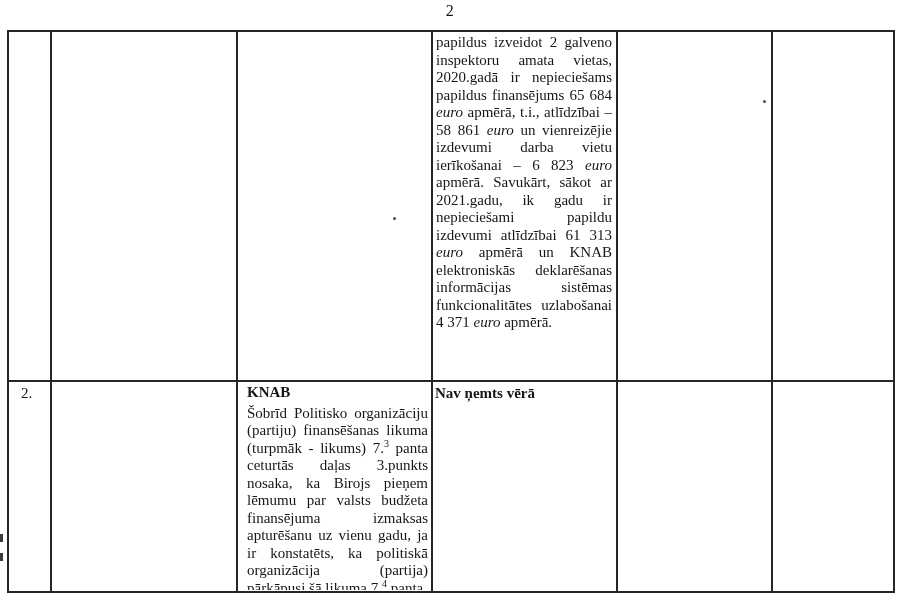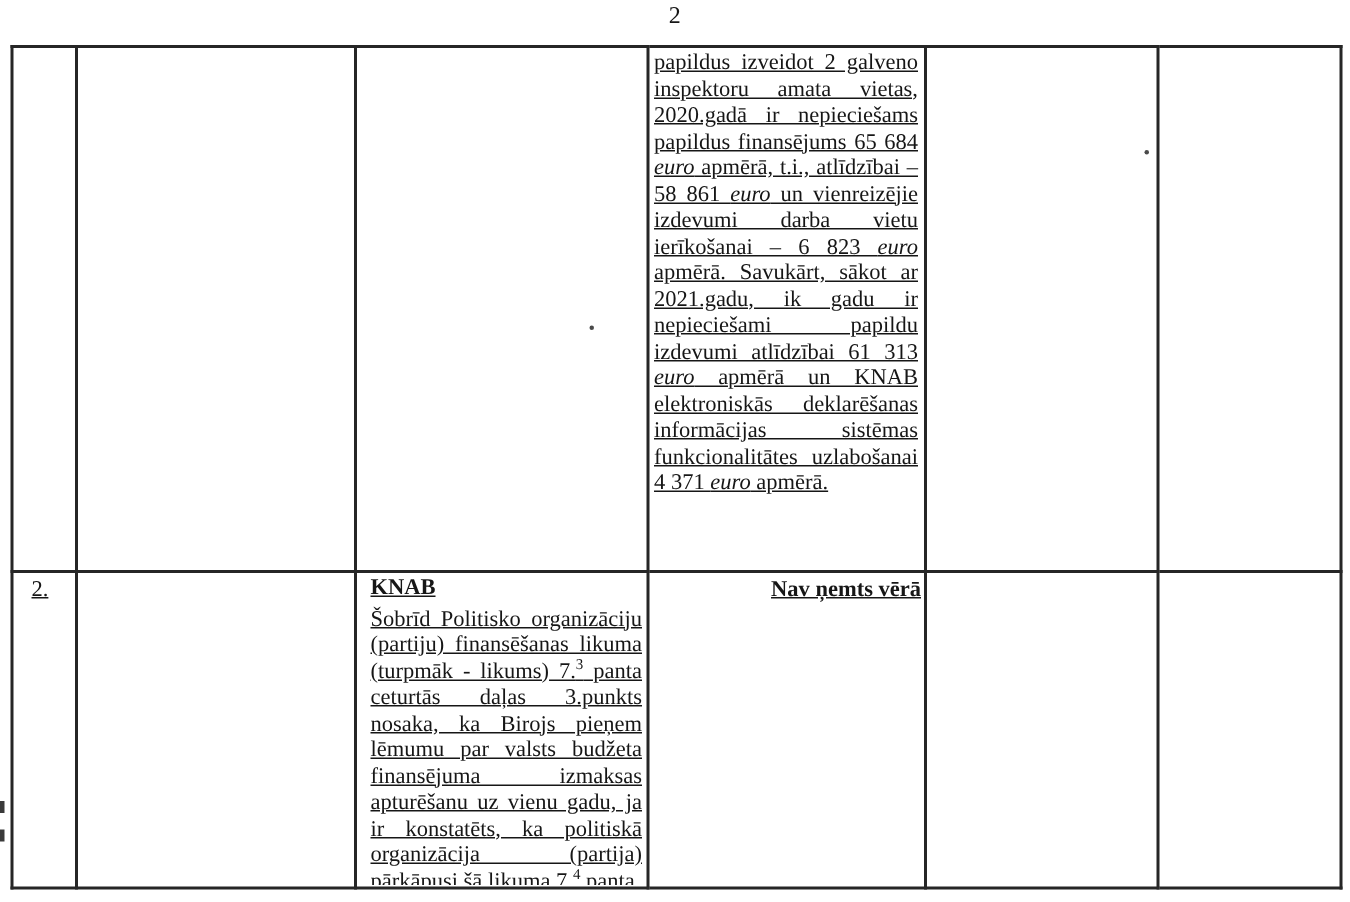--- a/index.html
+++ b/index.html
@@ -29,39 +29,39 @@
     border-collapse: collapse;
     table-layout: fixed;
   }
   table.doc-table td {
     border: 2px solid #262626;
     vertical-align: top;
     padding: 0;
     font-size: 15px;
     line-height: 17.5px;
   }
-  .cellbox { overflow: hidden; text-decoration: underline; }
+  .cellbox { overflow: hidden; }
   .r1-box { height: 346px; }
   .r2-box { height: 206px; }
   .pad-opinion { padding: 2px 4px 0 3px; }
   .pad-objection { padding: 2px 3px 0 9px; }
   .pad-number { padding: 3px 0 0 12px; }
   .pad-status { padding: 3px 2px 0 2px; }
   p.just {
     margin: 0;
     text-align: justify;
     text-justify: inter-word;
   }
   p.inst {
     margin: 0 0 3px 0;
     font-weight: bold;
   }
   .status-text {
     font-weight: bold;
-    text-align: right;
+    text-align: left;
   }
   i.euro { font-style: italic; }
   sup.fn {
     font-size: 10px;
     line-height: 0;
     vertical-align: super;
   }
   .speck {
     position: absolute;
     background: #4a4a4a;

